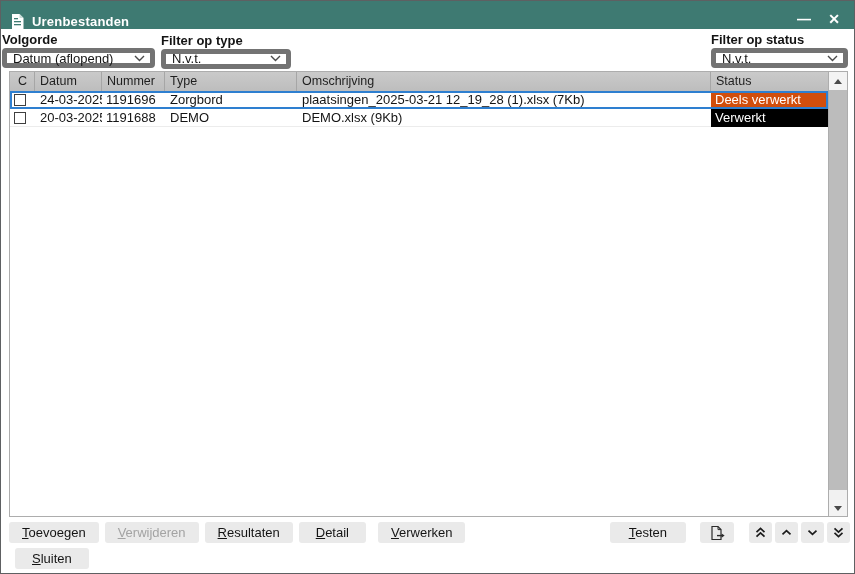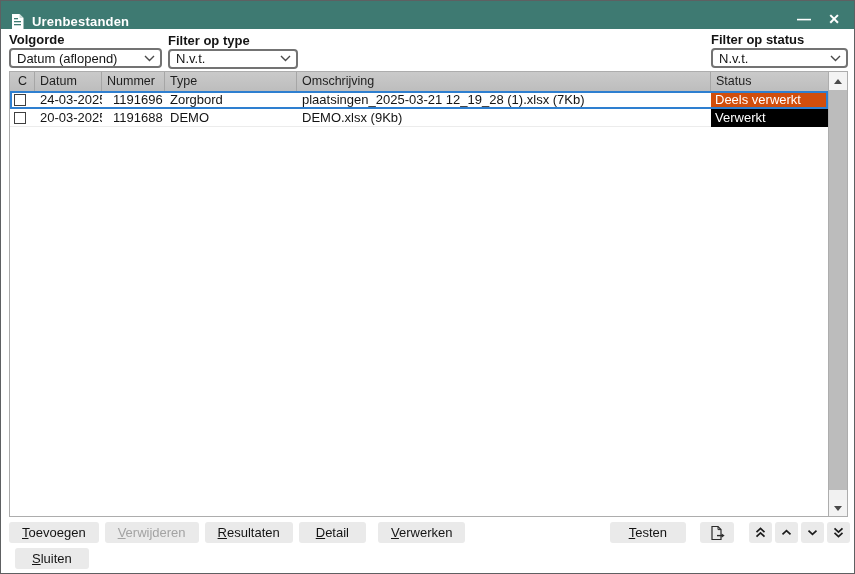--- a/index.html
+++ b/index.html
@@ -11,24 +11,24 @@
 
   
   .titlebar { height:28px; flex:none; display:flex; align-items:flex-end; padding:0 10px; color:#fff; }
   .title-icon { width:13px; height:15px; flex:none; display:flex; }
   .titlebar .title { font-weight:bold; font-size:13px; margin-left:8px; letter-spacing:.2px; }
   .win-controls { margin-left:auto; display:flex; gap:10px; }
   .win-btn { width:20px; height:20px; display:flex; align-items:center; justify-content:center;
              font-size:14px; font-weight:bold; color:#fff; cursor:default; }
 
   
-  .filterbar { flex:none; display:flex; padding:2px 6px 0 8px; height:40px; }
+  .filterbar { flex:none; display:flex; padding:2px 6px 0 1px; height:40px; }
   .fgroup { display:flex; flex-direction:column; }
   .fgroup .flabel { font-weight:bold; font-size:13px; color:#141414; height:17px; line-height:17px; white-space:nowrap; }
-  .combo { height:20px; border:2px solid #737373; border-radius:4px; background:#fff;
+  .combo { height:20px; border:5px solid #737373; border-radius:4px; background:#fff;
            display:flex; align-items:center; padding:0 5px 0 6px; font-size:13px; color:#141414; }
   .combo .val { flex:1; white-space:nowrap; overflow:hidden; }
   .combo .chev { flex:none; display:flex; margin-left:4px; }
   .fg-volgorde { width:153px; }
   .fg-type { width:130px; margin-left:6px;justify-content:center; }
   .fg-status { width:137px; margin-left:auto; }
 
   
   .table-area { flex:none; height:446px; margin:2px 6px 0 8px; border:1px solid #adadad; display:flex; background:#fff; }
   .grid { flex:1; display:flex; flex-direction:column; overflow:hidden; }
@@ -37,21 +37,21 @@
   .th { font-size:12.5px; color:#1f1f1f; padding:2px 0 0 5px; border-right:1px solid #a6a6a6;
         white-space:nowrap; overflow:hidden; }
   .th:last-child { border-right:none; }
   .th.c { padding-left:8px; }
   .trow { flex:none; height:18px; align-items:center; font-size:13px; color:#141414;
           border-bottom:1px solid #ececec; background:#fff; }
   .trow.selected { outline:2px solid #2e7fd0; outline-offset:-2px; }
   .td { padding-left:5px; white-space:nowrap; overflow:hidden; height:18px; line-height:18px; }
   .td.cbox { display:flex; align-items:center; padding-left:4px; }
   .checkbox { width:12px; height:12px; border:1px solid #3f3f3f; background:#fff; display:inline-block; }
-  .td.num { text-align:left; padding-left:11px; padding-right:5px; }
+  .td.num { text-align:left; padding-left:4px; padding-right:5px; }
   .td.status { color:#fff; padding-left:4px; }
   .tfill { flex:1; background:#fff; }
 
   
   .vscroll { width:19px; flex:none; border-left:1px solid #adadad; background:#f1f1f1;
              display:flex; flex-direction:column; }
   .sbtn { flex:none; height:18px; display:flex; align-items:center; justify-content:center; background:#f3f3f3; }
   .sbtn.down { height:16px; }
   .tri-up { width:0; height:0; border-left:4px solid transparent; border-right:4px solid transparent;
             border-bottom:5px solid #4a4a4a; }

